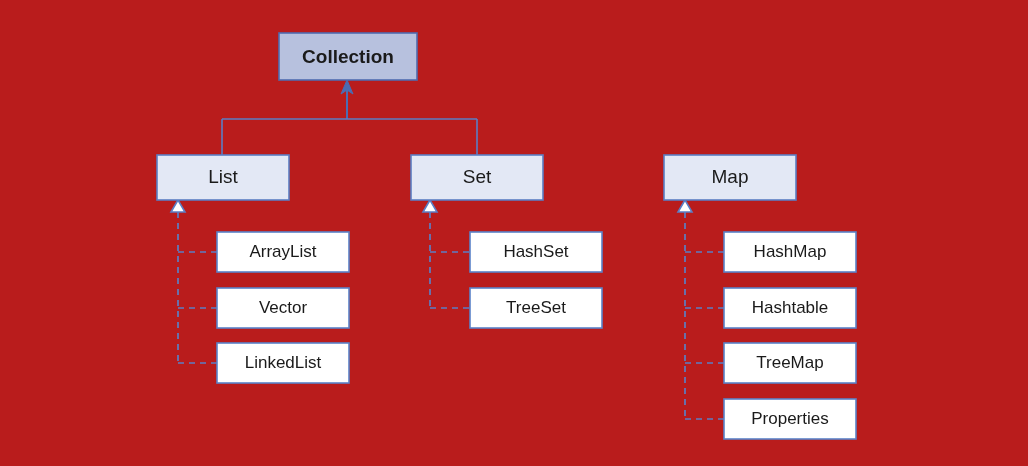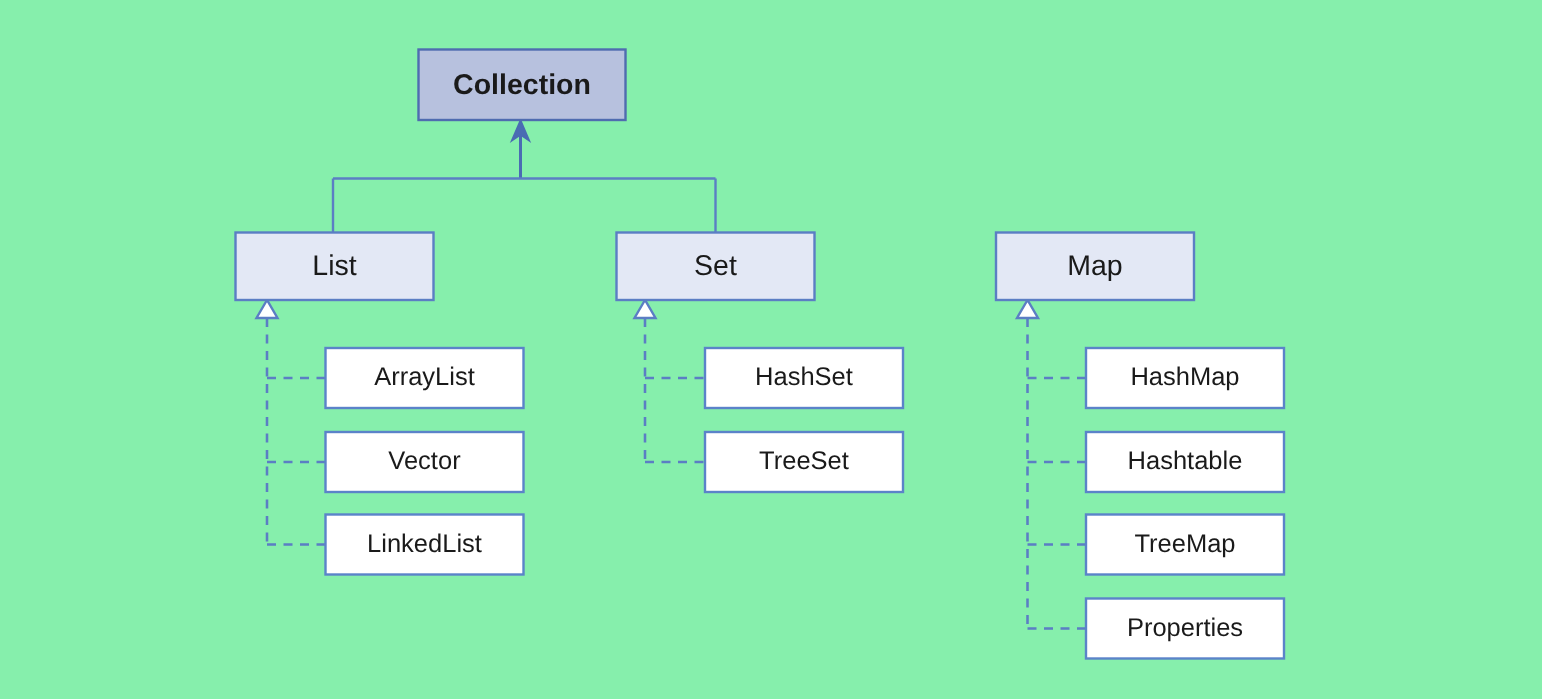--- a/index.html
+++ b/index.html
@@ -10,21 +10,21 @@
   body {
     width: 1028px;
     height: 466px;
     font-family: "Liberation Sans", sans-serif;
     overflow: hidden;
   }
   #diagram-root {
     position: relative;
     width: 1028px;
     height: 466px;
-    background: #86efac;
+    background: #b91c1c;
   }
   svg.diagram-canvas {
     position: absolute;
     top: 0;
     left: 0;
     width: 1028px;
     height: 466px;
     display: block;
   }
   .node-box {

